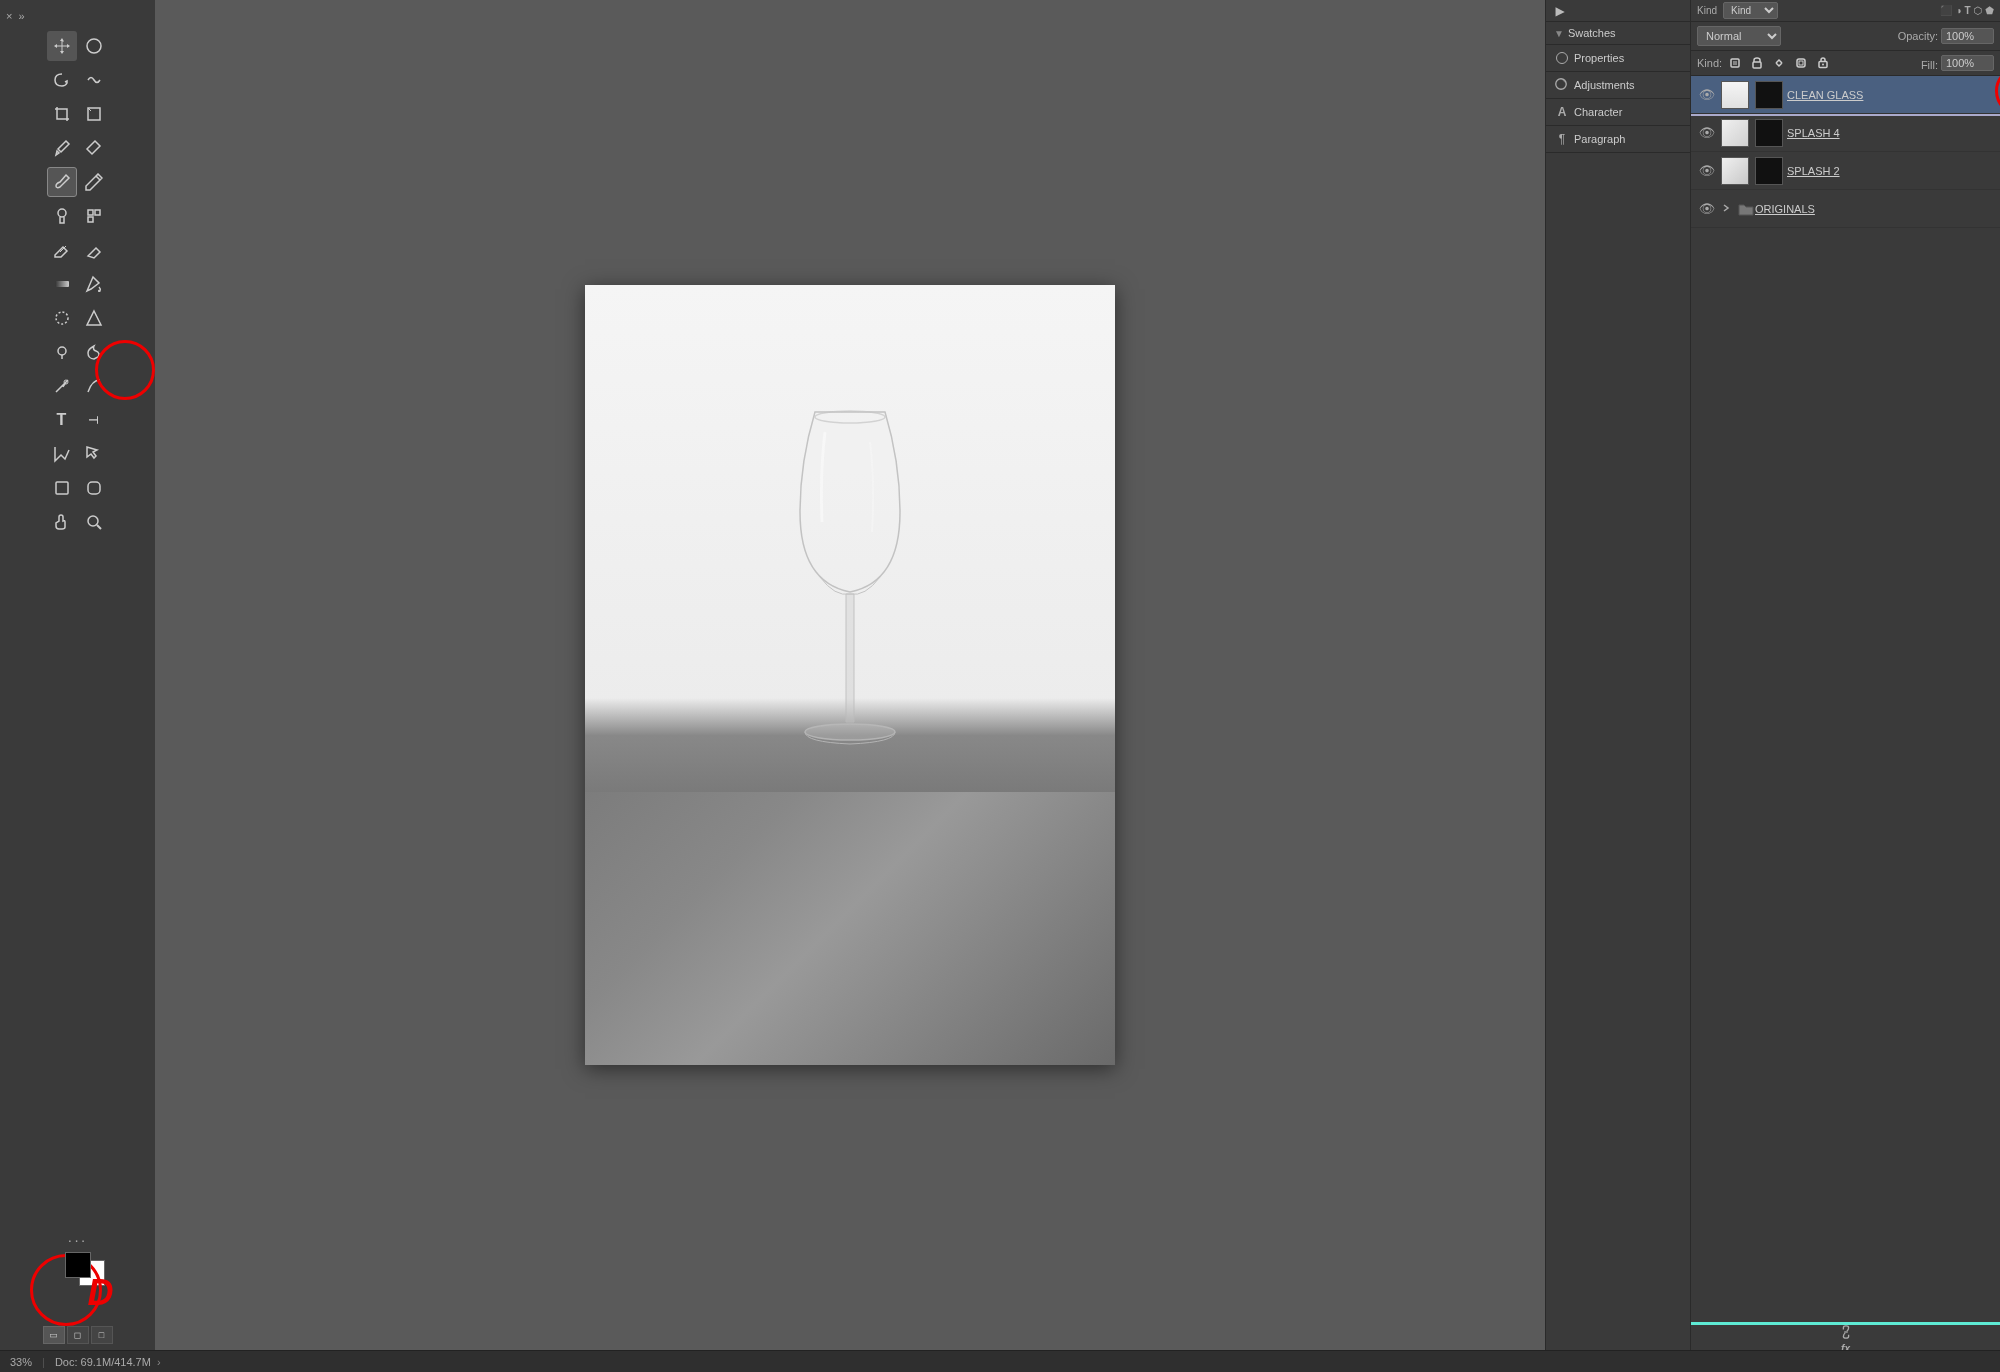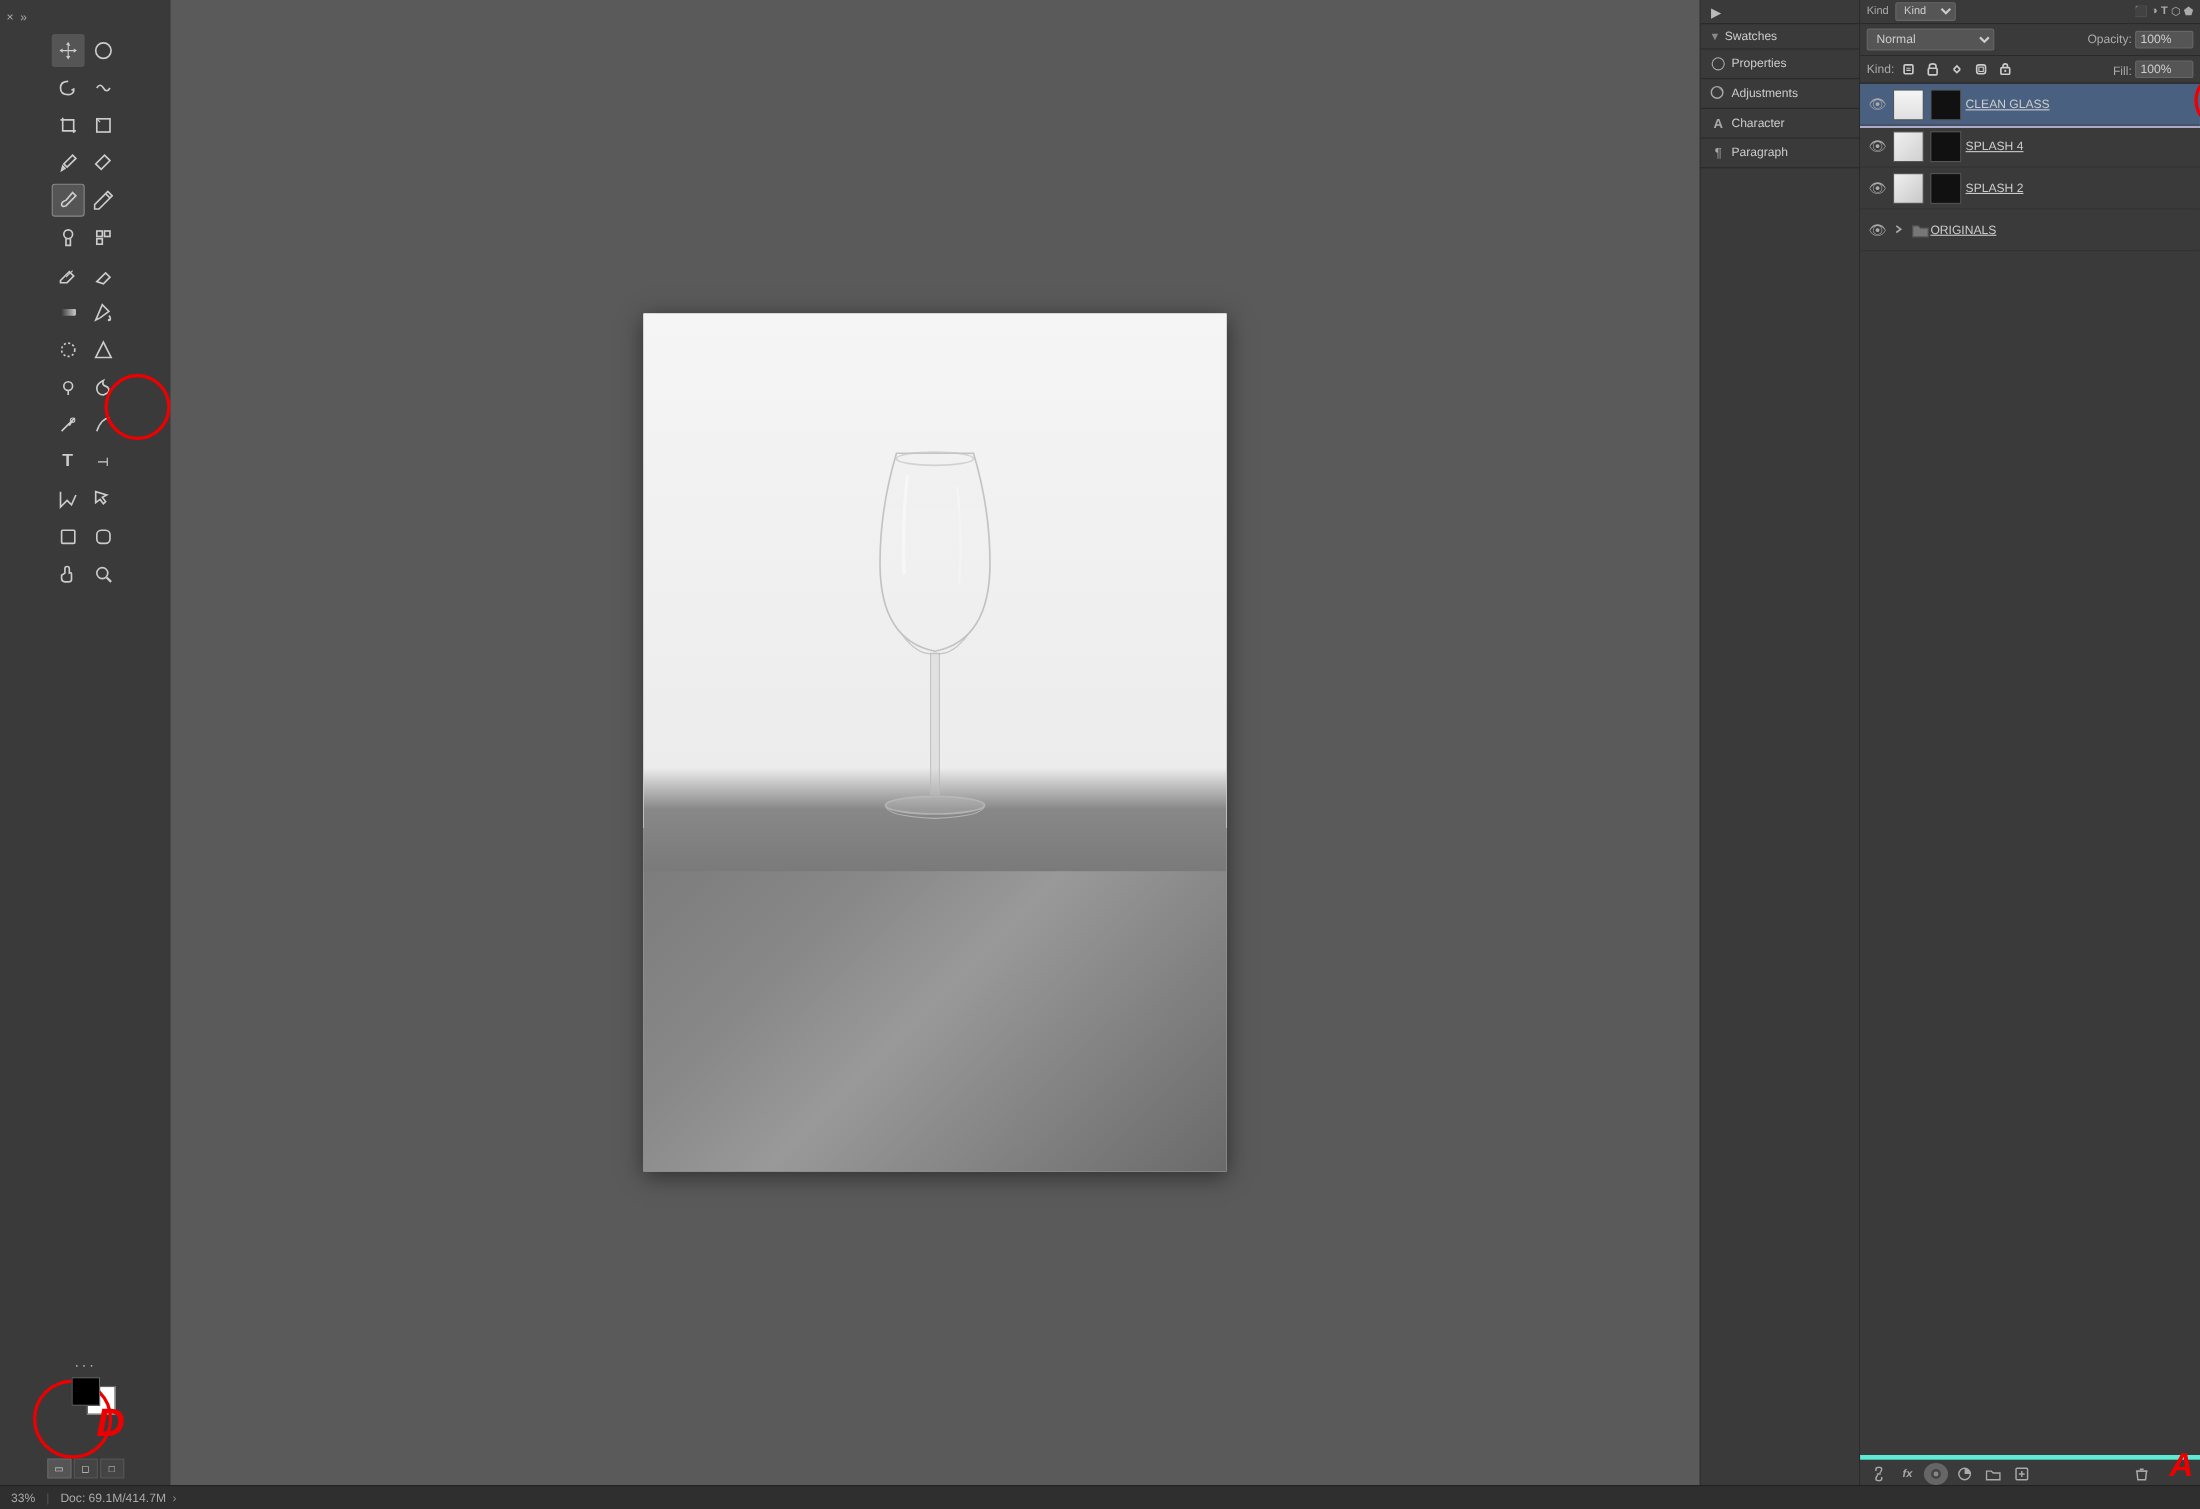--- a/index.html
+++ b/index.html
@@ -145,21 +145,21 @@
       gap: 4px;
     }
 
     .blend-select {
       background: #555;
       border: 1px solid #666;
       color: #ccc;
       font-size: 11px;
       padding: 2px 4px;
       border-radius: 2px;
-      width: 116px;
+      width: 84px;
     }
 
     .opacity-section {
       display: flex;
       align-items: center;
       gap: 3px;
       margin-left: auto;
     }
 
     .opacity-label {
@@ -282,25 +282,26 @@
       position: absolute;
       border: 3px solid #e00;
       border-radius: 50%;
       pointer-events: none;
     }
 
     
     .layers-bottom-bar {
       height: 28px;
       background: #3a3a3a;
-      border-top: 5px solid #5eead4;
-      display: flex;
-      align-items: flex-end;
+      border-top: 3px solid #5eead4;
+      display: flex;
+      align-items: center;
       padding: 0 6px;
       gap: 4px;
+      flex-direction: column;
     }
 
     .layers-bottom-btn {
       width: 22px;
       height: 20px;
       display: flex;
       align-items: center;
       justify-content: center;
       font-size: 12px;
       color: #aaa;

